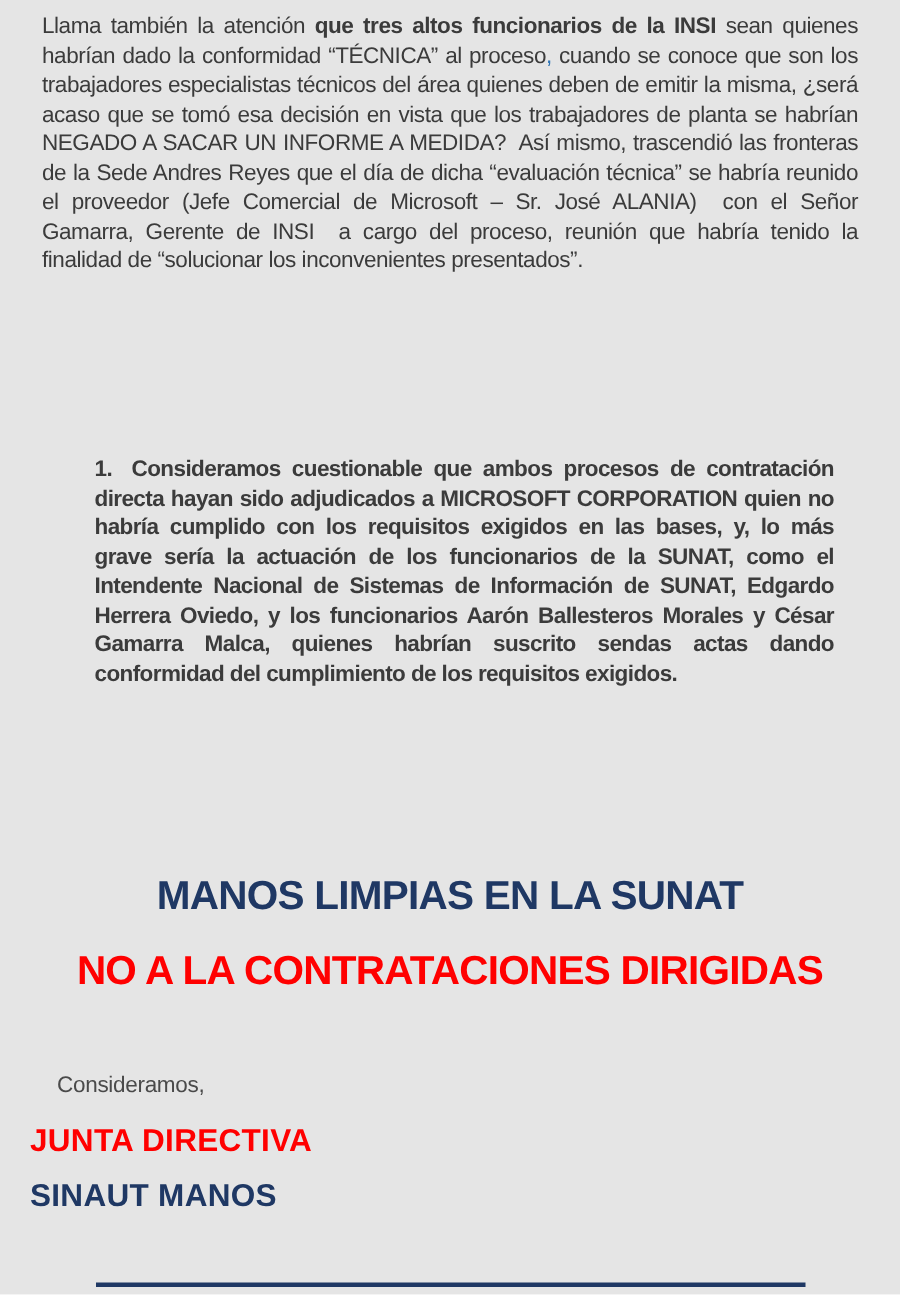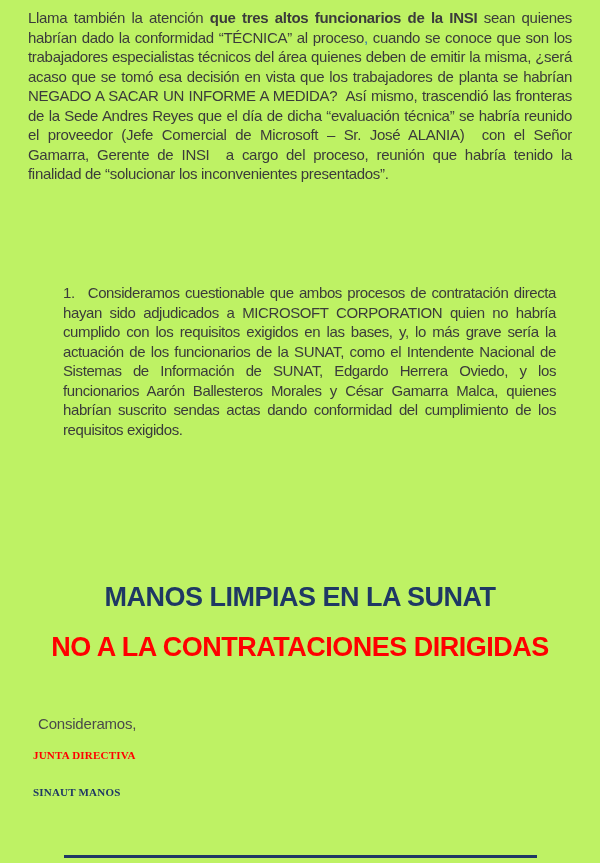--- a/index.html
+++ b/index.html
@@ -1,21 +1,21 @@
 <!DOCTYPE html>
 <html><head>
 <meta charset="utf-8">
 <style>
   * { margin: 0; padding: 0; box-sizing: border-box; }
   html, body { background: #ffffff; }
   .page {
     position: relative;
     width: 600px;
     height: 863px;
-    background: #bef264;
+    background: #e5e5e5;
     font-family: "Liberation Sans", sans-serif;
     overflow: hidden;
   }
   .body-text {
     font-size: 15px;
     line-height: 19.5px;
     letter-spacing: -0.3px;
     color: #3b3b3b;
     text-align: justify;
   }
@@ -35,21 +35,21 @@
     letter-spacing: -0.3px;
     font-weight: bold;
     color: #333333;
   }
   .numbered-item {
     position: absolute;
     left: 63px;
     right: 44px;
     letter-spacing: -0.4px;
   }
-  .item-1 { top: 283px; }
+  .item-1 { top: 303px; font-weight: bold; }
   .item-2 { top: 464px; }
   .item-num { margin-right: 13px; }
   .headline {
     position: absolute;
     left: 0;
     right: 0;
     text-align: center;
     font-weight: bold;
     font-size: 27px;
     letter-spacing: -0.5px;
@@ -60,25 +60,24 @@
   .closing {
     position: absolute;
     top: 715px;
     left: 38px;
     font-size: 15px;
     letter-spacing: -0.2px;
     color: #4a4a4a;
   }
   .signature {
     position: absolute;
-    left: 33px;
+    left: 20px;
     font-weight: bold;
-    font-size: 11px;
+    font-size: 21px;
     letter-spacing: 0.2px;
-    font-family: Liberation Serif, serif;
   }
   .sig-junta  { top: 749px; color: #ff0000; }
   .sig-sinaut { top: 786px; color: #1f3864; }
   .footer-rule {
     position: absolute;
     top: 855px;
     left: 64px;
     width: 473px;
     height: 3px;
     background: #1f3864;

